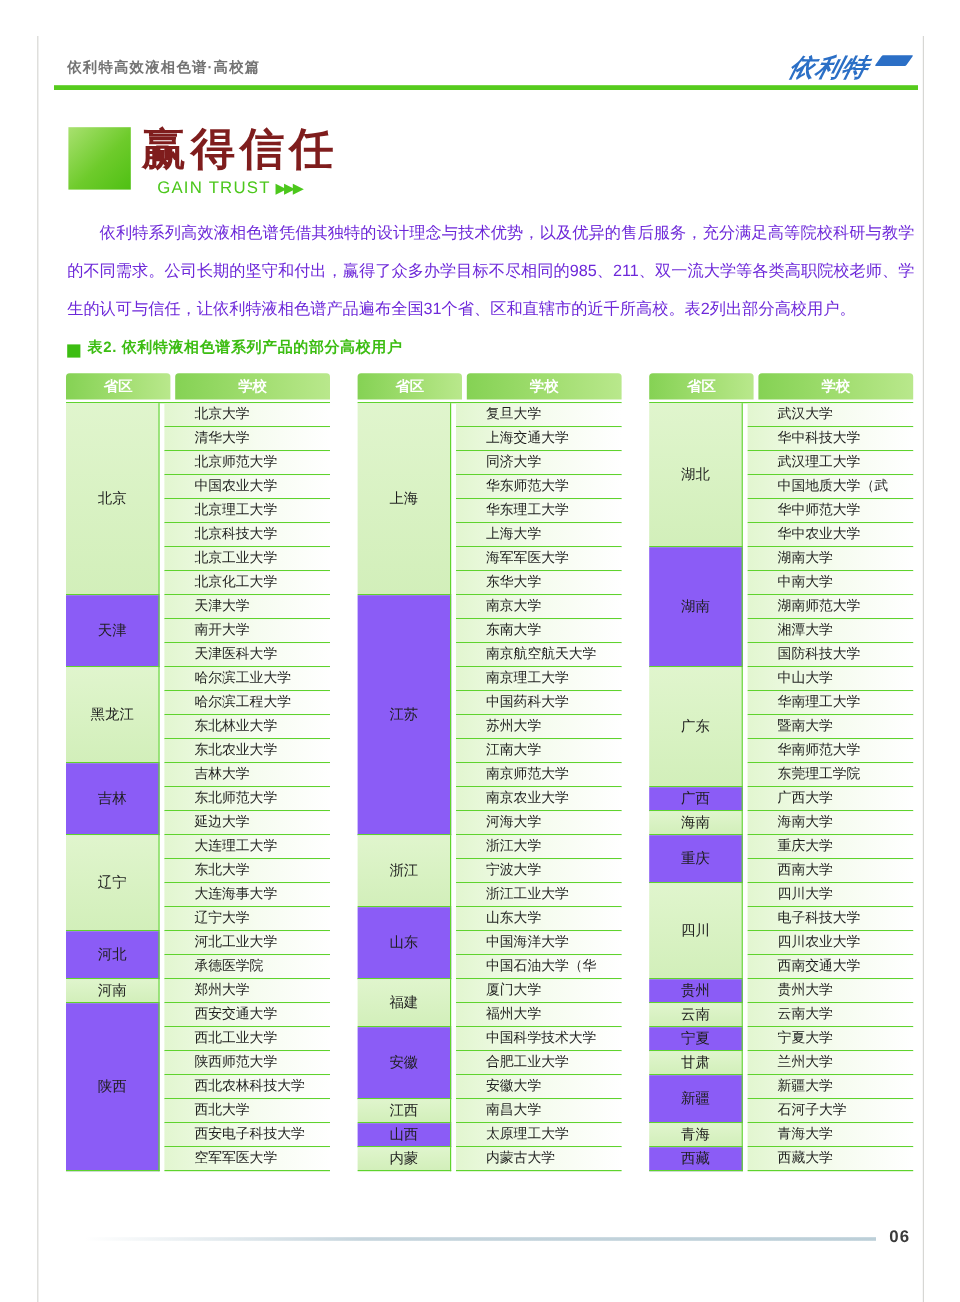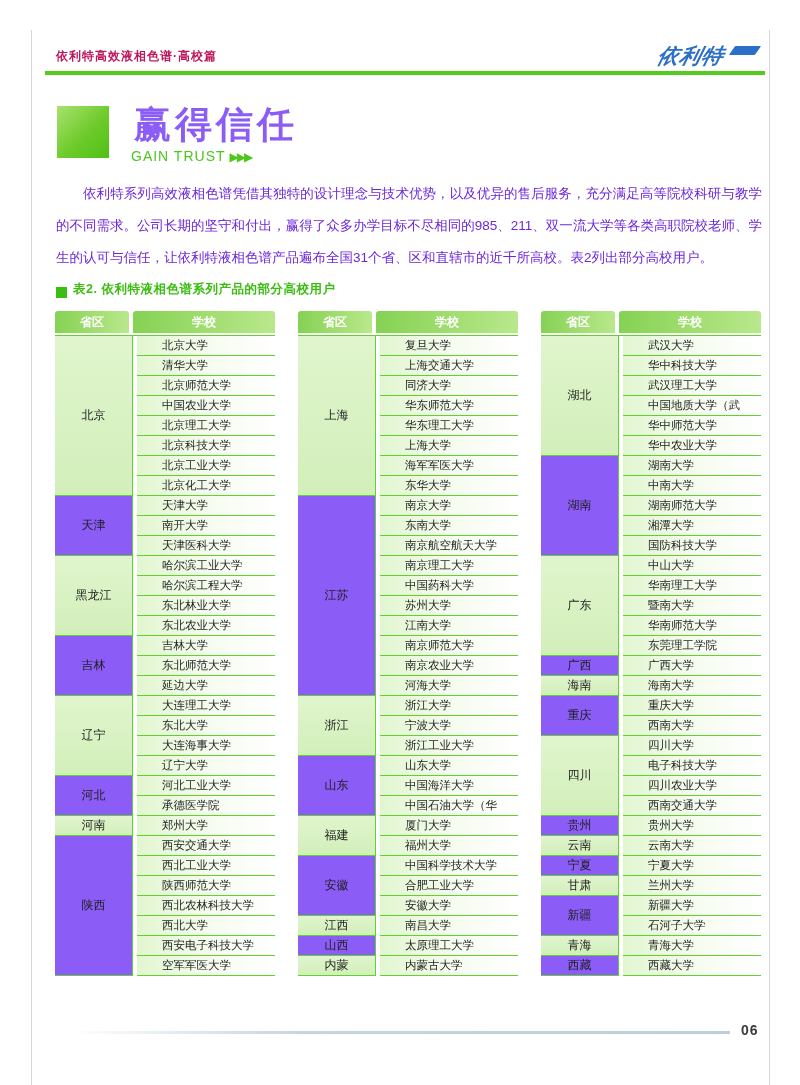--- a/index.html
+++ b/index.html
@@ -9,47 +9,47 @@
     --cap-green:#3cbd12;
   }
   *{box-sizing:border-box;margin:0;padding:0;}
   html,body{width:800px;height:1085px;background:#fdfdfd;font-family:"Liberation Sans","DejaVu Sans",sans-serif;}
   .page{position:relative;width:800px;height:1085px;background:#fff;overflow:hidden;}
   .page-edge{position:absolute;top:30px;bottom:0;width:1px;background:#d7d7d4;}
   .page-edge.left{left:31px;}
   .page-edge.right{left:769px;}
 
   
-  .hdr-title{position:absolute;left:56px;top:48px;font-size:12px;letter-spacing:1px;color:#be185d;font-weight:bold;}
+  .hdr-title{position:absolute;left:56px;top:48px;font-size:12px;letter-spacing:1px;color:#737373;font-weight:bold;}
   .brand{position:absolute;left:658px;top:42px;width:100px;height:26px;}
   .brand-text{display:inline-block;transform:skewX(-14deg);font-size:21px;font-weight:bold;color:#2b6fc6;letter-spacing:1px;font-style:italic;}
   .brand-swoosh{position:absolute;right:0;top:4px;width:26px;height:9px;background:#2b6fc6;transform:skewX(-35deg);border-radius:1px;}
   .hdr-rule{position:absolute;left:45px;top:71px;width:720px;height:4px;background:var(--green-bright);}
 
   
   .title-sq{position:absolute;left:57px;top:106px;width:52px;height:52px;background:linear-gradient(135deg,#a9e170 0%,#6ecb2b 55%,#4fc013 100%);}
-  .page-title{position:absolute;left:134px;top:100px;font-size:37px;font-weight:bold;color:#8b5cf6;letter-spacing:4px;}
+  .page-title{position:absolute;left:118px;top:100px;font-size:37px;font-weight:bold;color:#7f1d1d;letter-spacing:4px;}
   .subtitle{position:absolute;left:131px;top:148px;font-size:14px;font-weight:normal;color:#4cc71c;letter-spacing:1px;}
   .subtitle .arrows{font-size:12px;letter-spacing:-2px;margin-left:4px;}
 
   
   .intro{position:absolute;left:56px;top:178px;width:706px;font-size:13.5px;line-height:32px;color:#6d28d9;text-align:justify;text-indent:2em;}
 
   
   .caption{position:absolute;left:56px;top:281px;display:flex;align-items:flex-end;gap:6px;}
   .cap-sq{width:11px;height:11px;background:var(--cap-green);display:inline-block;}
   .cap-text{font-size:12.5px;font-weight:bold;color:var(--cap-green);letter-spacing:0.5px;}
 
   
   .table-area{position:absolute;left:55px;top:311px;width:706px;display:flex;gap:23px;}
   .tgroup{flex:1;}
   .thead{display:flex;gap:4px;height:22px;margin-bottom:2px;}
   .th{color:#fff;font-weight:bold;font-size:12px;display:flex;align-items:center;justify-content:center;
       background:linear-gradient(to right,#85d254 0%,#a5df74 60%,#b9e88c 100%);border-radius:3px 3px 0 0;}
-  .th.region{width:74px;}
+  .th.region{width:87px;}
   .th.school{flex:1;}
   .tbody{border-top:1px solid var(--grid);}
   .prov{display:flex;gap:4px;}
   .region-cell{width:78px;display:flex;align-items:center;justify-content:center;font-size:12px;color:#1e1e1e;
       border-bottom:1px solid var(--grid);border-right:1px solid var(--grid);background:#8b5cf6;}
   .prov.shaded .region-cell{background:linear-gradient(to bottom,#e0f5cd,#d2efba);}
   .schools{flex:1;display:flex;flex-direction:column;}
   .school-cell{height:20px;line-height:19px;padding-left:25px;font-size:11.5px;color:#1e1e1e;
       background:linear-gradient(to right,#e2f6d0 0%,#f6fcf0 55%,#ffffff 100%);border-bottom:1px solid var(--grid);}
 

